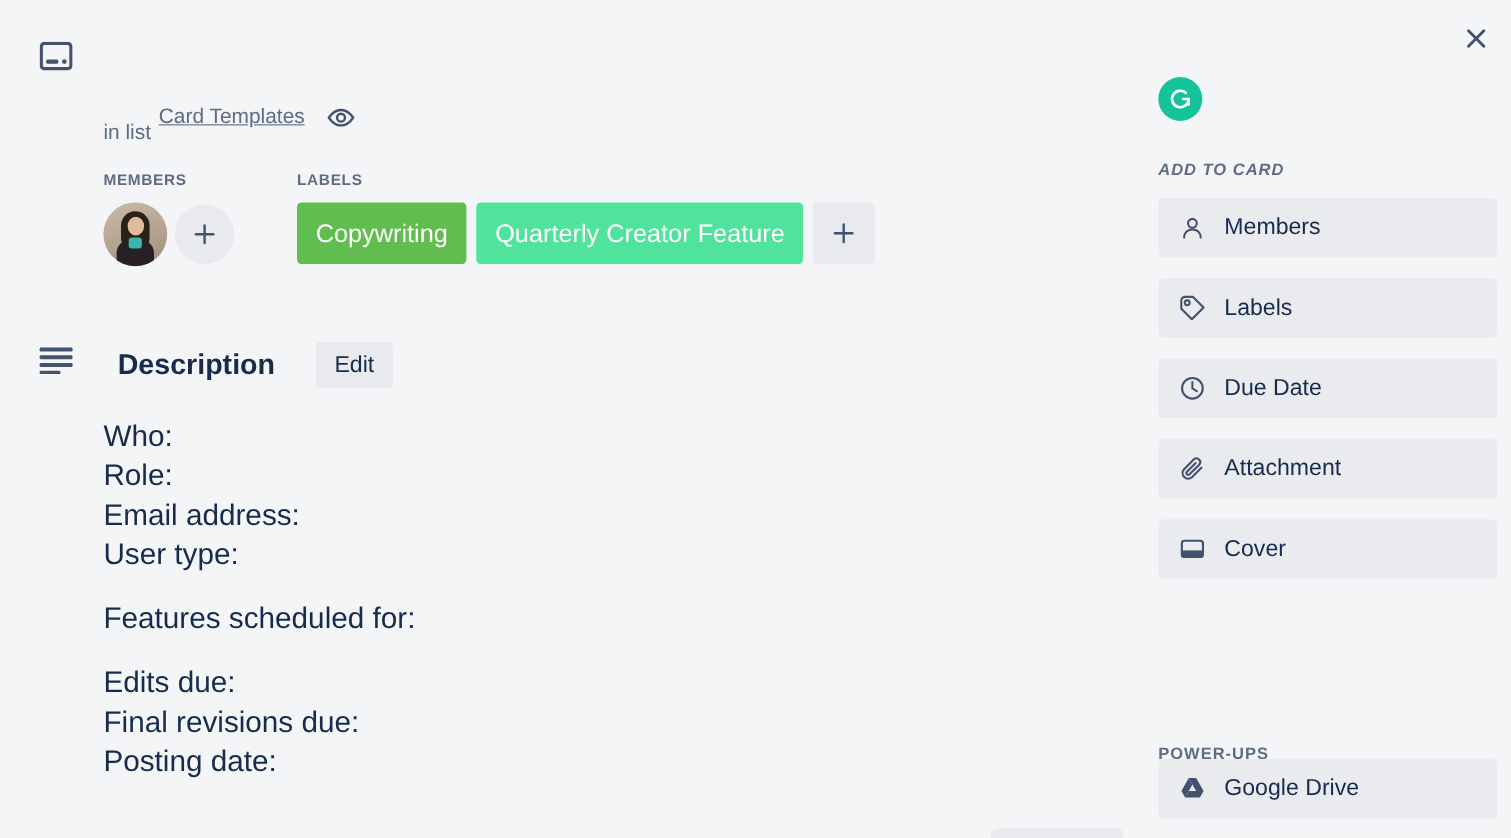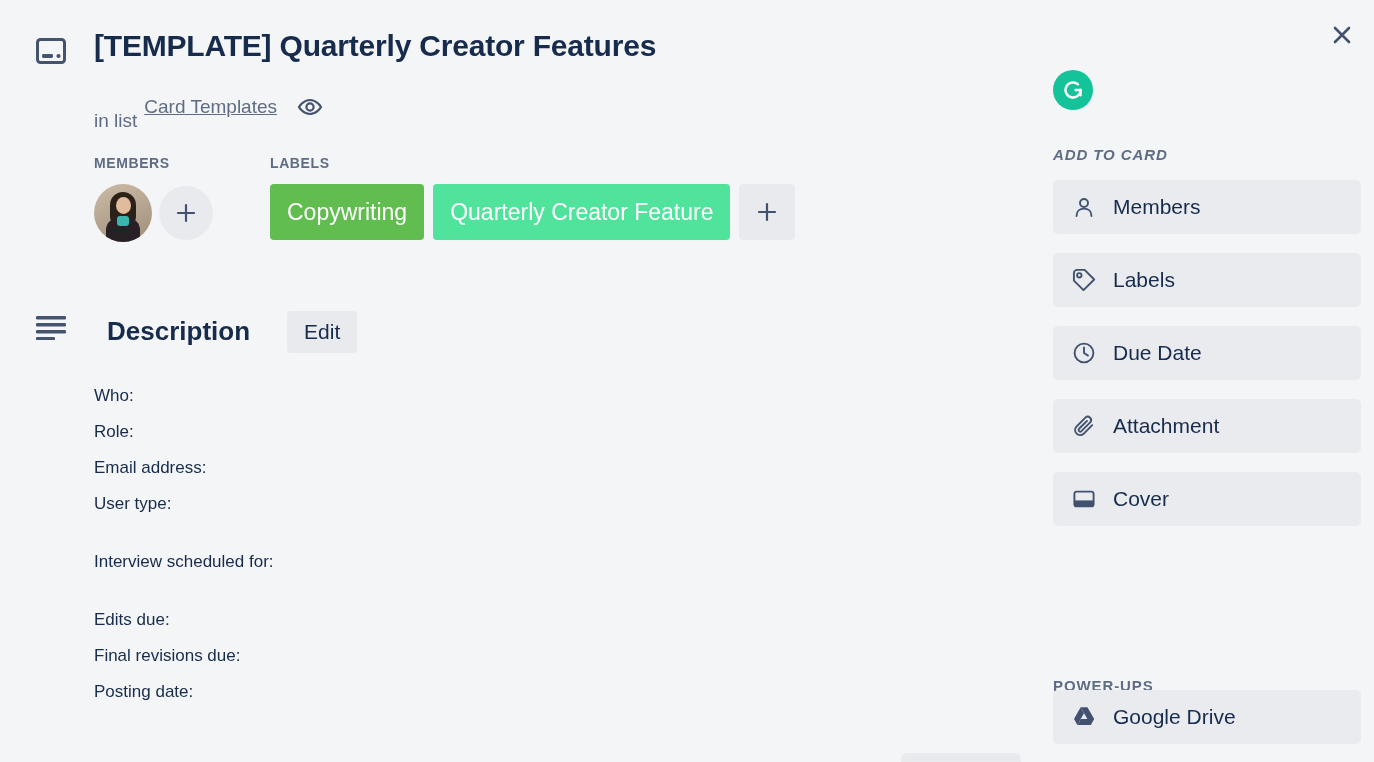--- a/index.html
+++ b/index.html
@@ -182,21 +182,21 @@
     color: #172b4d;
     font-size: 21px;
     padding: 9px 17px;
     cursor: pointer;
     font-family: inherit;
   }
   .desc-body {
     position: absolute;
     left: 94px; top: 378px;
     width: 760px;
-    font-size: 17px;
+    font-size: 27px;
     color: #172b4d;
     line-height: 36px;
   }
   .desc-body p { margin: 0 0 22px 0; }
   .desc-body p:last-child { margin-bottom: 17px; }
 
   
   .bottom-stub {
     position: absolute;
     left: 901px; top: 753px;
@@ -274,21 +274,20 @@
   </button>
 
   <div class="header-icon">
     <svg width="30" height="26" viewBox="0 0 30 26">
       <rect x="1.5" y="1.5" width="27" height="23" rx="3" ry="3" fill="none" stroke="#44546f" stroke-width="3"></rect>
       <rect x="6" y="16" width="11" height="4" rx="1.4" fill="#44546f"></rect>
       <circle cx="22.5" cy="18" r="2.1" fill="#44546f"></circle>
     </svg>
   </div>
 
-  <h1 class="card-title">[TEMPLATE] Quarterly Creator Features</h1>
 
   <div class="subtitle-row">
     <span class="in-list">in list</span>
     <span class="list-link">Card Templates</span>
     <span class="eye-icon">
       <svg width="26" height="20" viewBox="0 0 26 20">
         <path d="M13 3 C6 3 2 10 2 10 C2 10 6 17 13 17 C20 17 24 10 24 10 C24 10 20 3 13 3 Z" fill="none" stroke="#44546f" stroke-width="2.2"></path>
         <circle cx="13" cy="10" r="3.6" fill="none" stroke="#44546f" stroke-width="2.2"></circle>
       </svg>
     </span>
@@ -337,21 +336,21 @@
     </svg>
   </div>
 
   <div class="desc-head">
     <h2 class="desc-title">Description</h2>
     <button class="edit-btn">Edit</button>
   </div>
 
   <div class="desc-body" id="desc-body">
       <p>Who:<br>Role:<br>Email address:<br>User type:</p>
-      <p>Interview scheduled for:</p>
+      <p>Features scheduled for:</p>
       <p>Edits due:<br>Final revisions due:<br>Posting date:</p>
     </div>
 
   <div class="bottom-stub"></div>
 
   <div class="sidebar">
 
     <div class="grammarly-badge">
       <svg width="26" height="26" viewBox="0 0 26 26">
         <path d="M20.5 13 A7.5 7.5 0 1 1 18 7.4" fill="none" stroke="#ffffff" stroke-width="2.4" stroke-linecap="round"></path>

